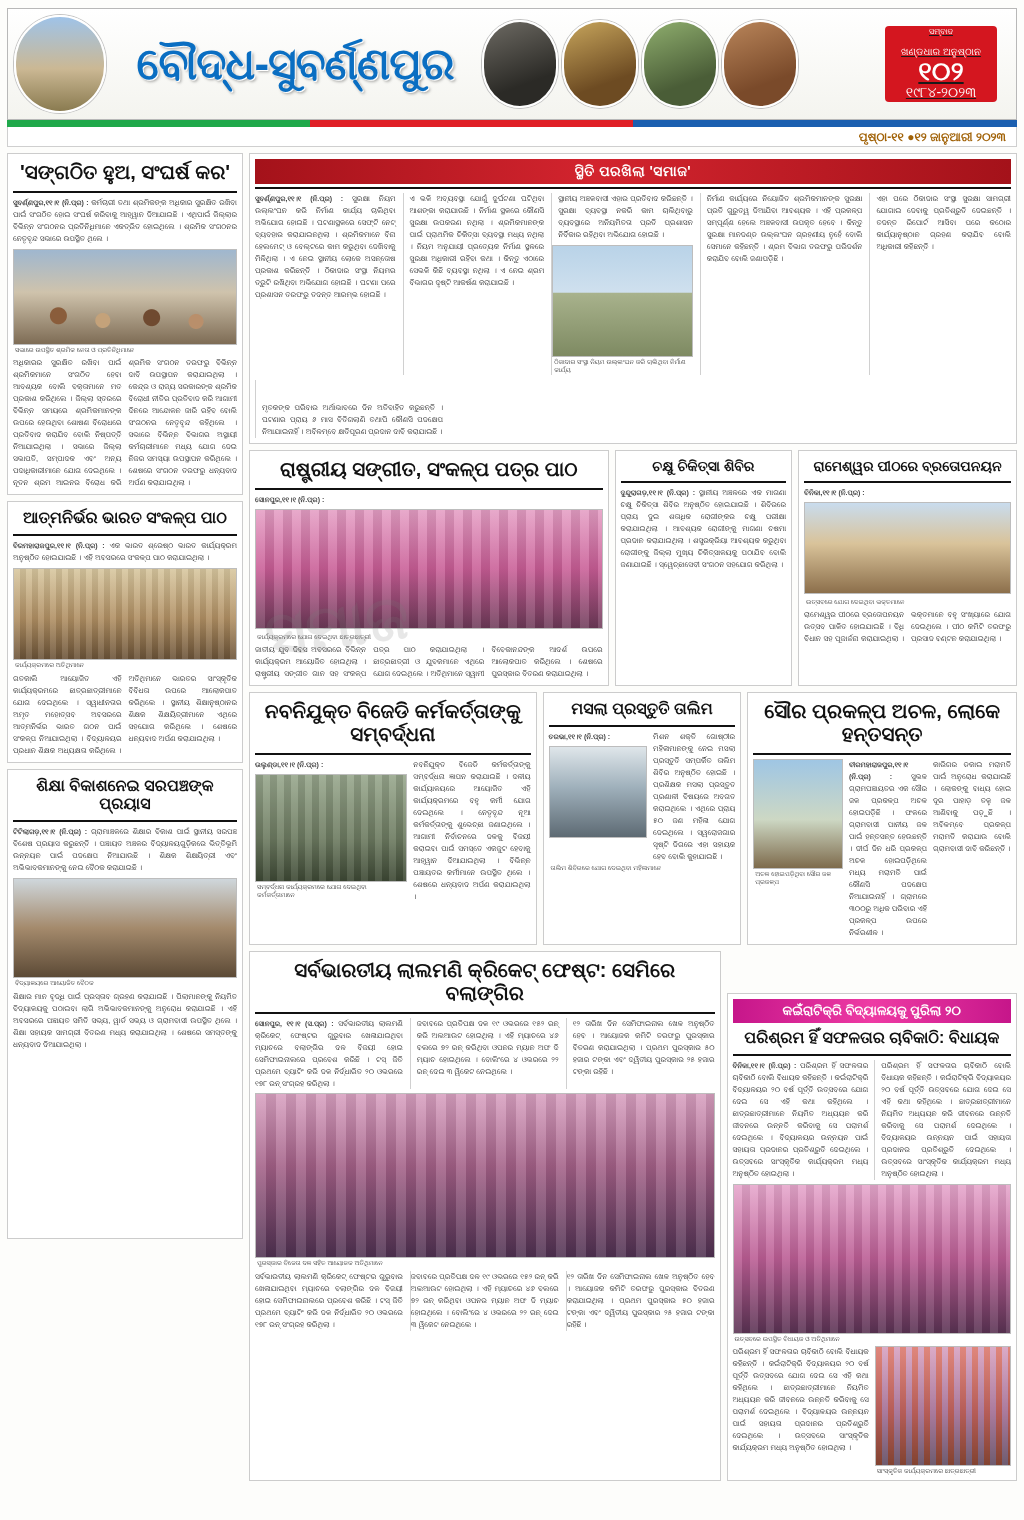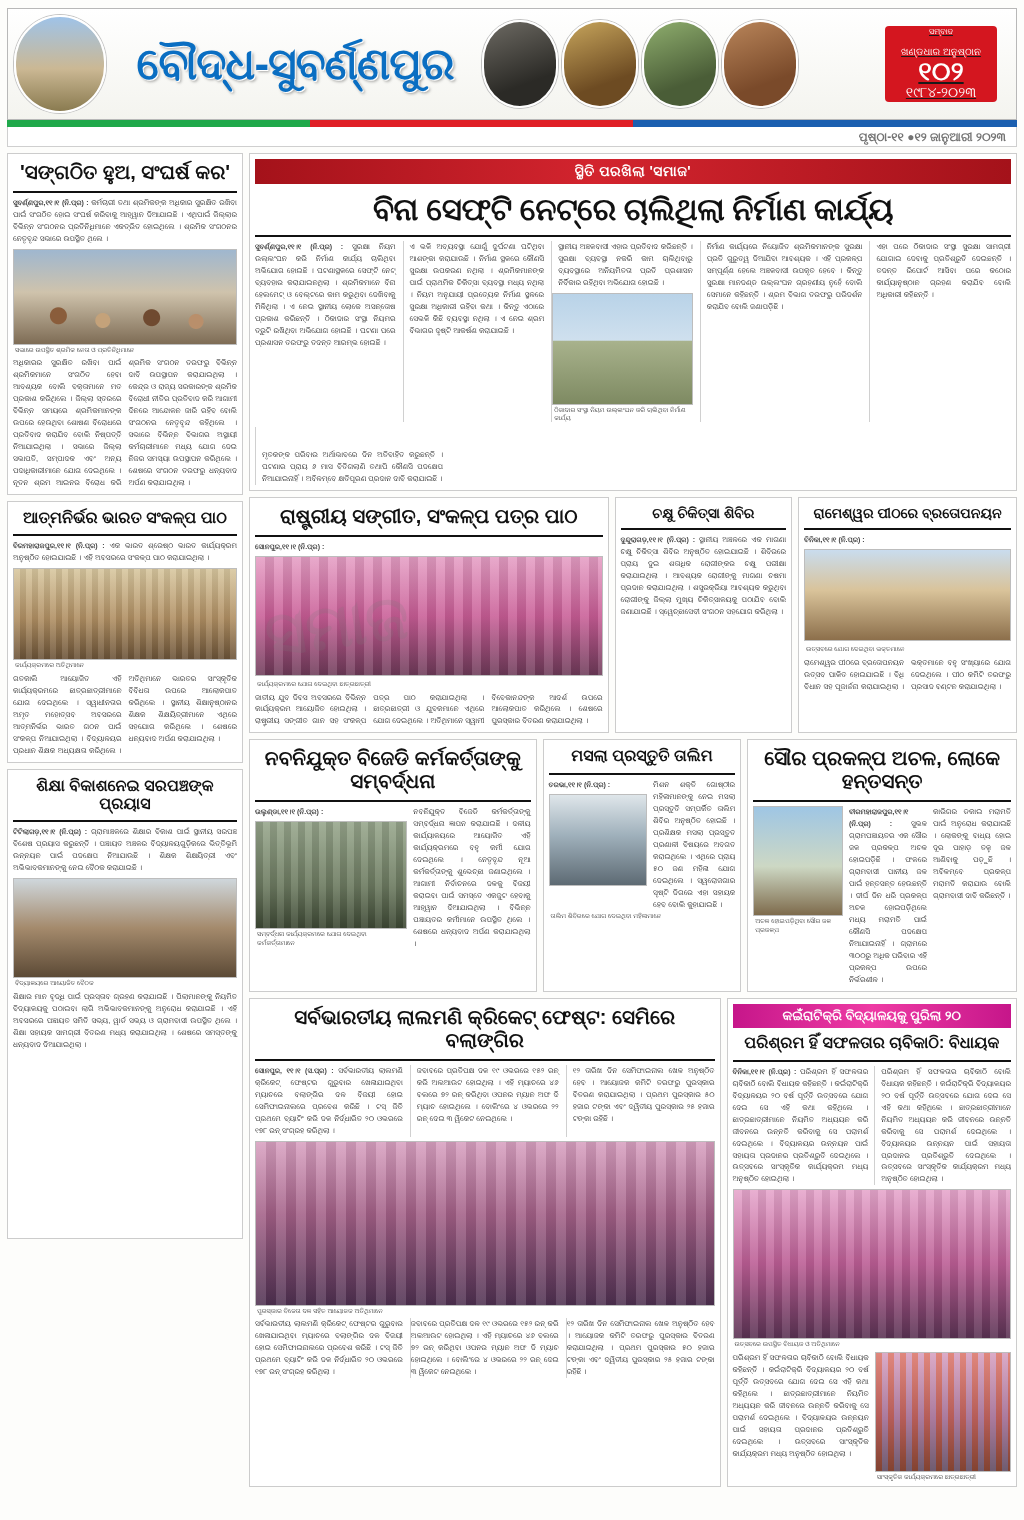--- a/index.html
+++ b/index.html
@@ -70,21 +70,21 @@
   .mh-logo .lg-big { font-size:26px; font-weight:bold; color:#fff; }
   .mh-logo .lg-sub { font-size:14px; }
   .mh-stripe {
     height:7px;
     background:linear-gradient(90deg,#1fa84a 0%,#1fa84a 30%,#e01f26 30%,#e01f26 62%,#1b5fb0 62%,#1b5fb0 100%);
   }
   .mh-dateline {
     height:20px; background:#ffffff;
     display:flex; align-items:center; justify-content:flex-end;
     border:1px solid #cfcfcf; border-top:none;
-    padding-right:10px; font-size:12px; font-weight:bold; color:#737373;
+    padding-right:10px; font-size:12px; font-weight:bold; color:#a16207;
   }
 
   
   .content { display:flex; gap:6px; margin-top:6px; }
   .col-left { width:236px; }
   .col-mid  { flex:1; }
   .block { border:1px solid #cccccc; background:#fff; padding:5px; margin-bottom:6px; }
 
   .hl { 
     font-weight:bold; color:#111;
@@ -234,21 +234,20 @@
         <div class="cap">ବିଦ୍ୟାଳୟରେ ଆୟୋଜିତ ବୈଠକ</div>
         <div class="body-text" style="margin-top:3px;">ଶିକ୍ଷାର ମାନ ବୃଦ୍ଧି ପାଇଁ ପ୍ରସ୍ତାବ ଗ୍ରହଣ କରାଯାଇଛି । ପିଲାମାନଙ୍କୁ ନିୟମିତ ବିଦ୍ୟାଳୟକୁ ପଠାଇବା ଲାଗି ଅଭିଭାବକମାନଙ୍କୁ ଅନୁରୋଧ କରାଯାଇଛି । ଏହି ଅବସରରେ ପଞ୍ଚାୟତ ସମିତି ସଭ୍ୟ, ୱାର୍ଡ ସଭ୍ୟ ଓ ଗ୍ରାମବାସୀ ଉପସ୍ଥିତ ଥିଲେ । ଶିକ୍ଷା ସହାୟକ ସାମଗ୍ରୀ ବିତରଣ ମଧ୍ୟ କରାଯାଇଥିଲା । ଶେଷରେ ସମସ୍ତଙ୍କୁ ଧନ୍ୟବାଦ ଦିଆଯାଇଥିଲା ।</div>
       </div>
 
     </div>
 
     <div class="col-mid">
 
       <div class="block">
         <div class="ribbon">ସ୍ଥିତି ପରଖିଲା 'ସମାଜ'</div>
-        <div class="hl hl-xl" style="margin-top:6px;">ବିନା ସେଫ୍ଟି ନେଟ୍‌ରେ ଚାଲିଥିଲା ନିର୍ମାଣ କାର୍ଯ୍ୟ</div>
         <div class="rule"></div>
 
         <div style="display:flex;gap:7px;margin-top:3px;">
           <div style="flex:1;">
             <div class="body-text">
               <span class="byline">ସୁବର୍ଣ୍ଣପୁର,୧୧।୧ (ନି.ପ୍ର) :</span>
               <span>ସୁରକ୍ଷା ନିୟମ ଉଲ୍ଲଂଘନ କରି ନିର୍ମାଣ କାର୍ଯ୍ୟ ଚାଲିଥିବା ଅଭିଯୋଗ ହୋଇଛି । ଘଟଣାସ୍ଥଳରେ ସେଫ୍ଟି ନେଟ୍ ବ୍ୟବହାର କରାଯାଇନଥିଲା । ଶ୍ରମିକମାନେ ବିନା ହେଲମେଟ୍ ଓ ବେଲ୍ଟରେ କାମ କରୁଥିବା ଦେଖିବାକୁ ମିଳିଥିଲା । ଏ ନେଇ ସ୍ଥାନୀୟ ଲୋକେ ଅସନ୍ତୋଷ ପ୍ରକାଶ କରିଛନ୍ତି । ଠିକାଦାର ସଂସ୍ଥା ନିୟମର ତ୍ରୁଟି ରଖିଥିବା ଅଭିଯୋଗ ହୋଇଛି । ଘଟଣା ପରେ ପ୍ରଶାସନ ତରଫରୁ ତଦନ୍ତ ଆରମ୍ଭ ହୋଇଛି ।</span>
             </div>
           </div>
           <div style="flex:1;" class="thin-sep">
@@ -385,21 +384,21 @@
           </div>
           <div class="photo ph-cheque" style="height:165px;margin-top:4px;"></div>
           <div class="cap">ପୁରସ୍କାର ବିଜେତା ଦଳ ସହିତ ଆୟୋଜକ ଅତିଥିମାନେ</div>
           <div style="display:flex;gap:7px;margin-top:3px;">
             <div style="flex:1;" class="body-text">ସର୍ବଭାରତୀୟ ଲାଲମଣି କ୍ରିକେଟ୍ ଫେଷ୍ଟର ଗୁରୁବାର ଖେଳାଯାଇଥିବା ମ୍ୟାଚରେ ବଲାଙ୍ଗିର ଦଳ ବିଜୟୀ ହୋଇ ସେମିଫାଇନାଲରେ ପ୍ରବେଶ କରିଛି । ଟସ୍ ଜିତି ପ୍ରଥମେ ବ୍ୟାଟିଂ କରି ଦଳ ନିର୍ଦ୍ଧାରିତ ୨୦ ଓଭରରେ ୧୭୮ ରନ୍ ସଂଗ୍ରହ କରିଥିଲା ।</div>
             <div style="flex:1;" class="body-text thin-sep" style2="">ଜବାବରେ ପ୍ରତିପକ୍ଷ ଦଳ ୧୯ ଓଭରରେ ୧୫୨ ରନ୍ କରି ଅଲଆଉଟ ହୋଇଥିଲା । ଏହି ମ୍ୟାଚରେ ୪୬ ବଲରେ ୭୨ ରନ୍ କରିଥିବା ଓପନର ମ୍ୟାନ ଅଫ ଦି ମ୍ୟାଚ ହୋଇଥିଲେ । ବୋଲିଂରେ ୪ ଓଭରରେ ୨୨ ରନ୍ ଦେଇ ୩ ୱିକେଟ ନେଇଥିଲେ ।</div>
             <div style="flex:1;" class="body-text thin-sep">୧୨ ତାରିଖ ଦିନ ସେମିଫାଇନାଲ ଖେଳ ଅନୁଷ୍ଠିତ ହେବ । ଆୟୋଜକ କମିଟି ତରଫରୁ ପୁରସ୍କାର ବିତରଣ କରାଯାଇଥିଲା । ପ୍ରଥମ ପୁରସ୍କାର ୫୦ ହଜାର ଟଙ୍କା ଏବଂ ଦ୍ୱିତୀୟ ପୁରସ୍କାର ୨୫ ହଜାର ଟଙ୍କା ରହିଛି ।</div>
           </div>
         </div>
 
-        <div class="block" style="flex:1;">
+        <div class="block" style="flex:1;margin-top:42px;">
           <div class="ribbon-pink">କଇଁରାଟିକ୍ରି ବିଦ୍ୟାଳୟକୁ ପୁରିଲା ୨୦</div>
           <div class="hl hl-md" style="margin-top:4px;">ପରିଶ୍ରମ ହିଁ ସଫଳତାର ଚାବିକାଠି: ବିଧାୟକ</div>
           <div class="rule"></div>
           <div style="display:flex;gap:6px;">
             <div style="flex:1;">
               <div class="body-text">
                 <span class="byline">ବିନିକା,୧୧।୧ (ନି.ପ୍ର) :</span>
                 <span>ପରିଶ୍ରମ ହିଁ ସଫଳତାର ଚାବିକାଠି ବୋଲି ବିଧାୟକ କହିଛନ୍ତି । କଇଁରାଟିକ୍ରି ବିଦ୍ୟାଳୟର ୨୦ ବର୍ଷ ପୂର୍ତ୍ତି ଉତ୍ସବରେ ଯୋଗ ଦେଇ ସେ ଏହି କଥା କହିଥିଲେ । ଛାତ୍ରଛାତ୍ରୀମାନେ ନିୟମିତ ଅଧ୍ୟୟନ କରି ଜୀବନରେ ଉନ୍ନତି କରିବାକୁ ସେ ପରାମର୍ଶ ଦେଇଥିଲେ । ବିଦ୍ୟାଳୟର ଉନ୍ନୟନ ପାଇଁ ସହାୟତା ପ୍ରଦାନର ପ୍ରତିଶ୍ରୁତି ଦେଇଥିଲେ । ଉତ୍ସବରେ ସାଂସ୍କୃତିକ କାର୍ଯ୍ୟକ୍ରମ ମଧ୍ୟ ଅନୁଷ୍ଠିତ ହୋଇଥିଲା ।</span>
               </div>
             </div>

